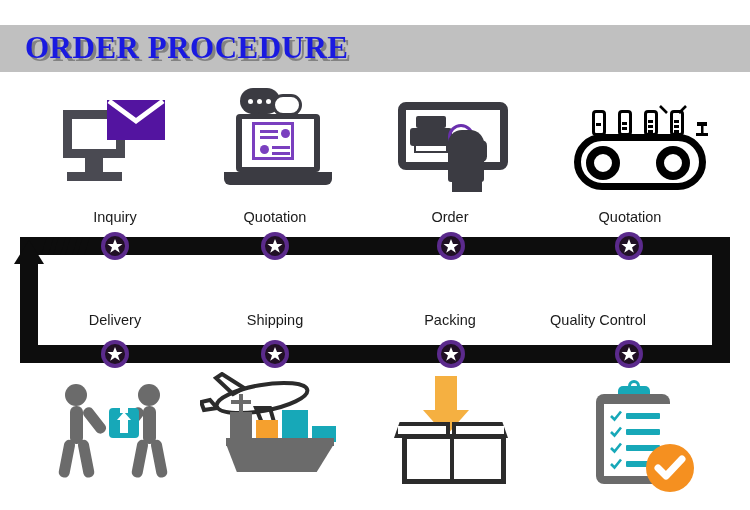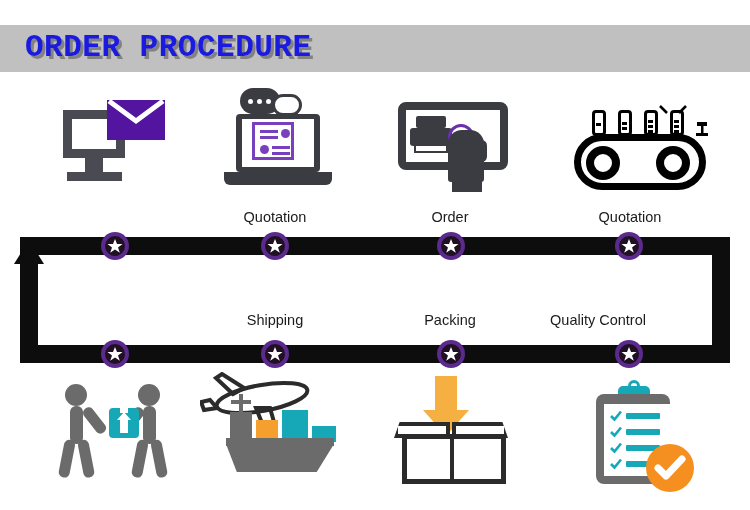--- a/index.html
+++ b/index.html
@@ -16,21 +16,21 @@
   .banner{
     position:absolute;left:0;top:25px;width:750px;height:47px;
     background:#c0c0c0;
   }
   .banner-title{
     position:absolute;left:25px;top:30px;
     font-size:31px;font-weight:bold;letter-spacing:.5px;
     color:#1a1ae0;
     text-shadow:3px 3px 0 rgba(110,110,110,.75);
     white-space:nowrap;
-    font-family:Liberation Mono, monospace;
+    font-family:Liberation Serif, serif;
   }
 
   
   .track-top{position:absolute;left:20px;top:237px;width:710px;height:18px;background:#0d0d0d;}
   .track-bottom{position:absolute;left:20px;top:345px;width:710px;height:18px;background:#0d0d0d;}
   .track-right{position:absolute;left:712px;top:237px;width:18px;height:126px;background:#0d0d0d;}
   .track-left{position:absolute;left:20px;top:258px;width:18px;height:105px;background:#0d0d0d;}
 
   .dash-group{position:absolute;left:44px;top:237px;width:48px;height:18px;}
   .dash-group i{position:absolute;top:0;width:7px;height:18px;background:#0d0d0d;transform:skewX(-17deg);}
@@ -222,20 +222,21 @@
     <svg class="mini-m" viewBox="0 0 16 18">
       <rect x="3" y="2" width="10" height="4" fill="#000"></rect>
       <rect x="7" y="5" width="2.5" height="9" fill="#000"></rect>
       <rect x="2" y="13" width="12" height="3" fill="#000"></rect>
     </svg>
     <div class="belt"></div>
     <div class="roll" style="left:16px;"></div>
     <div class="roll" style="left:86px;"></div>
   </div>
 
+  <div class="step-label" style="left:55px;top:209px;width:120px;">Inquiry</div>
   <div class="step-label" style="left:215px;top:209px;width:120px;">Quotation</div>
   <div class="step-label" style="left:390px;top:209px;width:120px;">Order</div>
   <div class="step-label" style="left:565px;top:209px;width:130px;">Quotation</div>
 
   <div class="track-top"></div>
   <div class="track-right"></div>
   <div class="track-bottom"></div>
   <div class="track-left"></div>
 
   <div class="dash-group">
@@ -297,20 +298,21 @@
       </svg>
   </div>
   <div class="star-node" style="left:615px;top:340px;">
     <span class="ring"></span>
       <span class="inner"></span>
     <svg viewBox="0 0 16 16">
         <polygon points="8,1 10,6 15.5,6 11,9.4 12.8,14.8 8,11.5 3.2,14.8 5,9.4 0.5,6 6,6" fill="#ffffff"></polygon>
       </svg>
   </div>
 
+  <div class="step-label" style="left:55px;top:312px;width:120px;">Delivery</div>
   <div class="step-label" style="left:390px;top:312px;width:120px;">Packing</div>
   <div class="step-label" style="left:215px;top:312px;width:120px;">Shipping</div>
   <div class="step-label" style="left:528px;top:312px;width:140px;">Quality Control</div>
 
   <div class="icon-cell" style="left:55px;top:378px;width:140px;height:118px;">
     <div class="p-head" style="left:10px;top:6px;"></div>
     <div class="p-body" style="left:15px;top:28px;"></div>
     <div class="p-arm" style="left:26px;top:34px;transform:rotate(-38deg);transform-origin:top left;"></div>
     <div class="p-leg" style="left:10px;top:62px;transform:rotate(11deg);transform-origin:top center;"></div>
     <div class="p-leg" style="left:22px;top:62px;transform:rotate(-11deg);transform-origin:top center;"></div>

